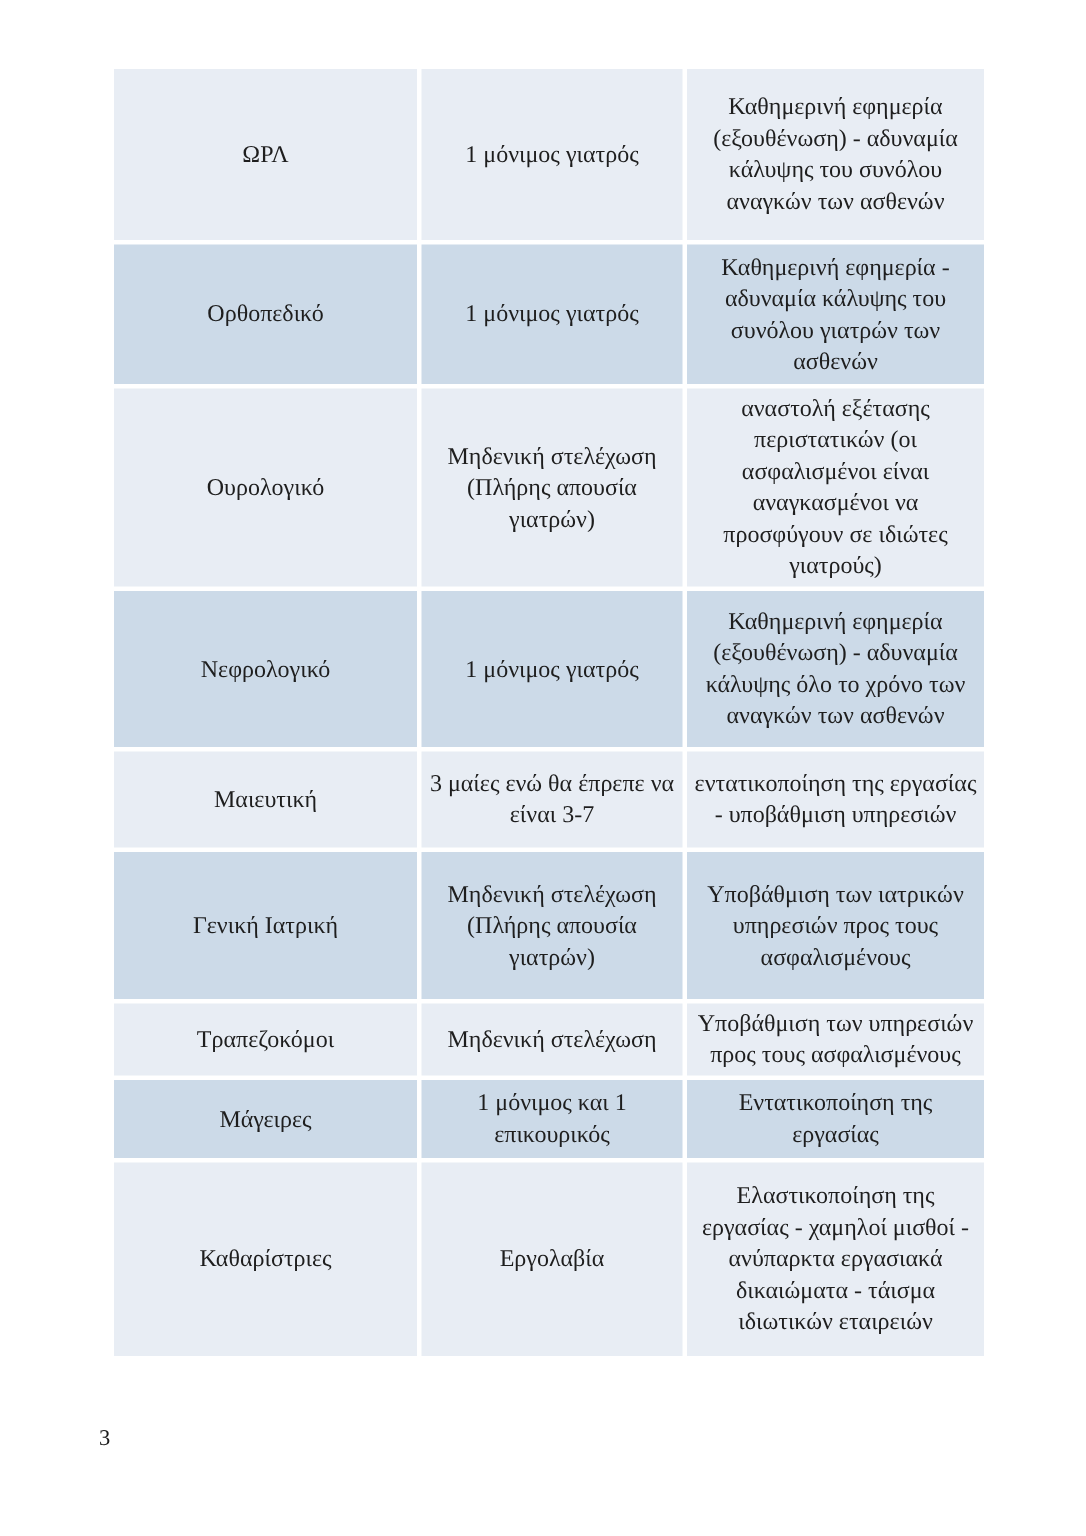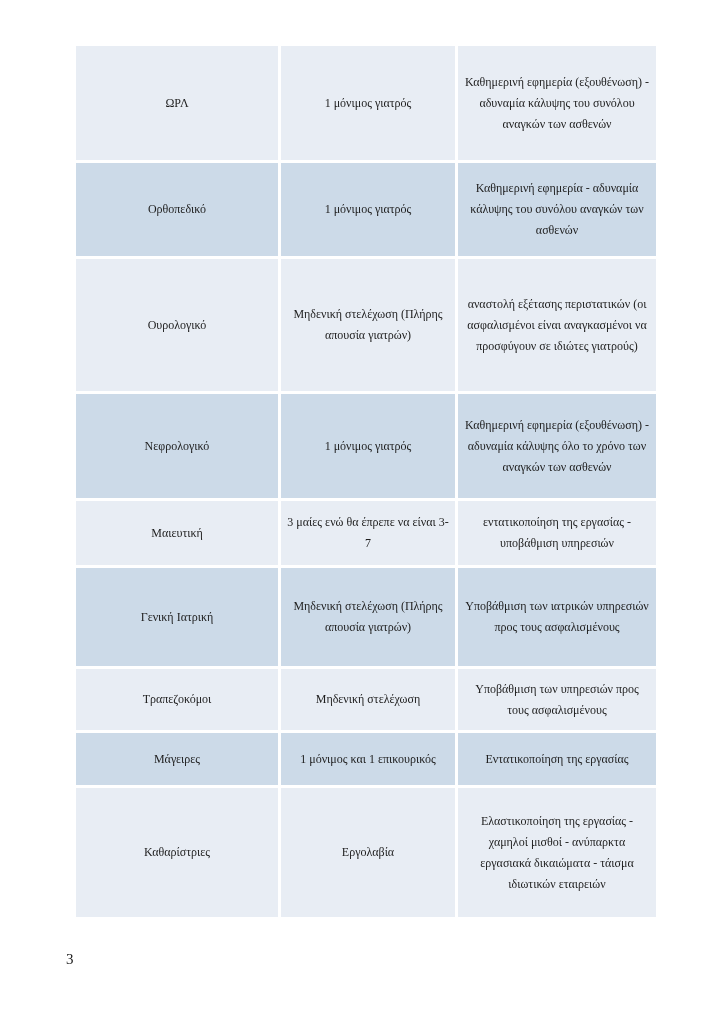--- a/index.html
+++ b/index.html
@@ -19,21 +19,21 @@
     overflow:hidden;
   }
   table.staff-table{
     position:absolute;
     left:73px;top:43px;
     border-collapse:separate;
     border-spacing:3px;
     table-layout:fixed;
   }
   table.staff-table td{
-    font-size:12px;
+    font-size:16px;
     line-height:21px;
     text-align:center;
     vertical-align:middle;
     padding:3px 5px;
     word-wrap:break-word;
   }
   table.staff-table tr:nth-child(odd) td{background:var(--row-light);}
   table.staff-table tr:nth-child(even) td{background:var(--row-dark);}
   .page-number{
     position:absolute;
@@ -54,21 +54,21 @@
   </colgroup>
   <tbody>
     <tr style="height:114px">
       <td>ΩΡΛ</td>
       <td>1 μόνιμος γιατρός</td>
       <td>Καθημερινή εφημερία (εξουθένωση) - αδυναμία κάλυψης του συνόλου  αναγκών των ασθενών</td>
     </tr>
     <tr style="height:93px">
       <td>Ορθοπεδικό</td>
       <td>1 μόνιμος γιατρός</td>
-      <td>Καθημερινή εφημερία - αδυναμία κάλυψης του συνόλου  αναγκών των ασθενών</td>
+      <td>Καθημερινή εφημερία - αδυναμία κάλυψης του συνόλου  γιατρών των ασθενών</td>
     </tr>
     <tr style="height:132px">
       <td>Ουρολογικό</td>
       <td>Μηδενική στελέχωση (Πλήρης απουσία γιατρών)</td>
       <td>αναστολή εξέτασης περιστατικών (οι ασφαλισμένοι είναι αναγκασμένοι να προσφύγουν σε ιδιώτες γιατρούς)</td>
     </tr>
     <tr style="height:104px">
       <td>Νεφρολογικό</td>
       <td>1 μόνιμος γιατρός</td>
       <td>Καθημερινή εφημερία (εξουθένωση) - αδυναμία κάλυψης όλο το χρόνο των αναγκών των ασθενών</td>
@@ -76,21 +76,21 @@
     <tr style="height:64px">
       <td>Μαιευτική</td>
       <td>3 μαίες ενώ θα έπρεπε να είναι 3-7</td>
       <td>εντατικοποίηση της εργασίας - υποβάθμιση υπηρεσιών</td>
     </tr>
     <tr style="height:98px">
       <td>Γενική Ιατρική</td>
       <td>Μηδενική στελέχωση (Πλήρης απουσία γιατρών)</td>
       <td>Υποβάθμιση των ιατρικών υπηρεσιών προς τους ασφαλισμένους</td>
     </tr>
-    <tr style="height:61px">
+    <tr style="height:48px">
       <td>Τραπεζοκόμοι</td>
       <td>Μηδενική στελέχωση</td>
       <td>Υποβάθμιση των υπηρεσιών προς τους ασφαλισμένους</td>
     </tr>
     <tr style="height:52px">
       <td>Μάγειρες</td>
       <td>1 μόνιμος και 1 επικουρικός</td>
       <td>Εντατικοποίηση της εργασίας</td>
     </tr>
     <tr style="height:129px">

